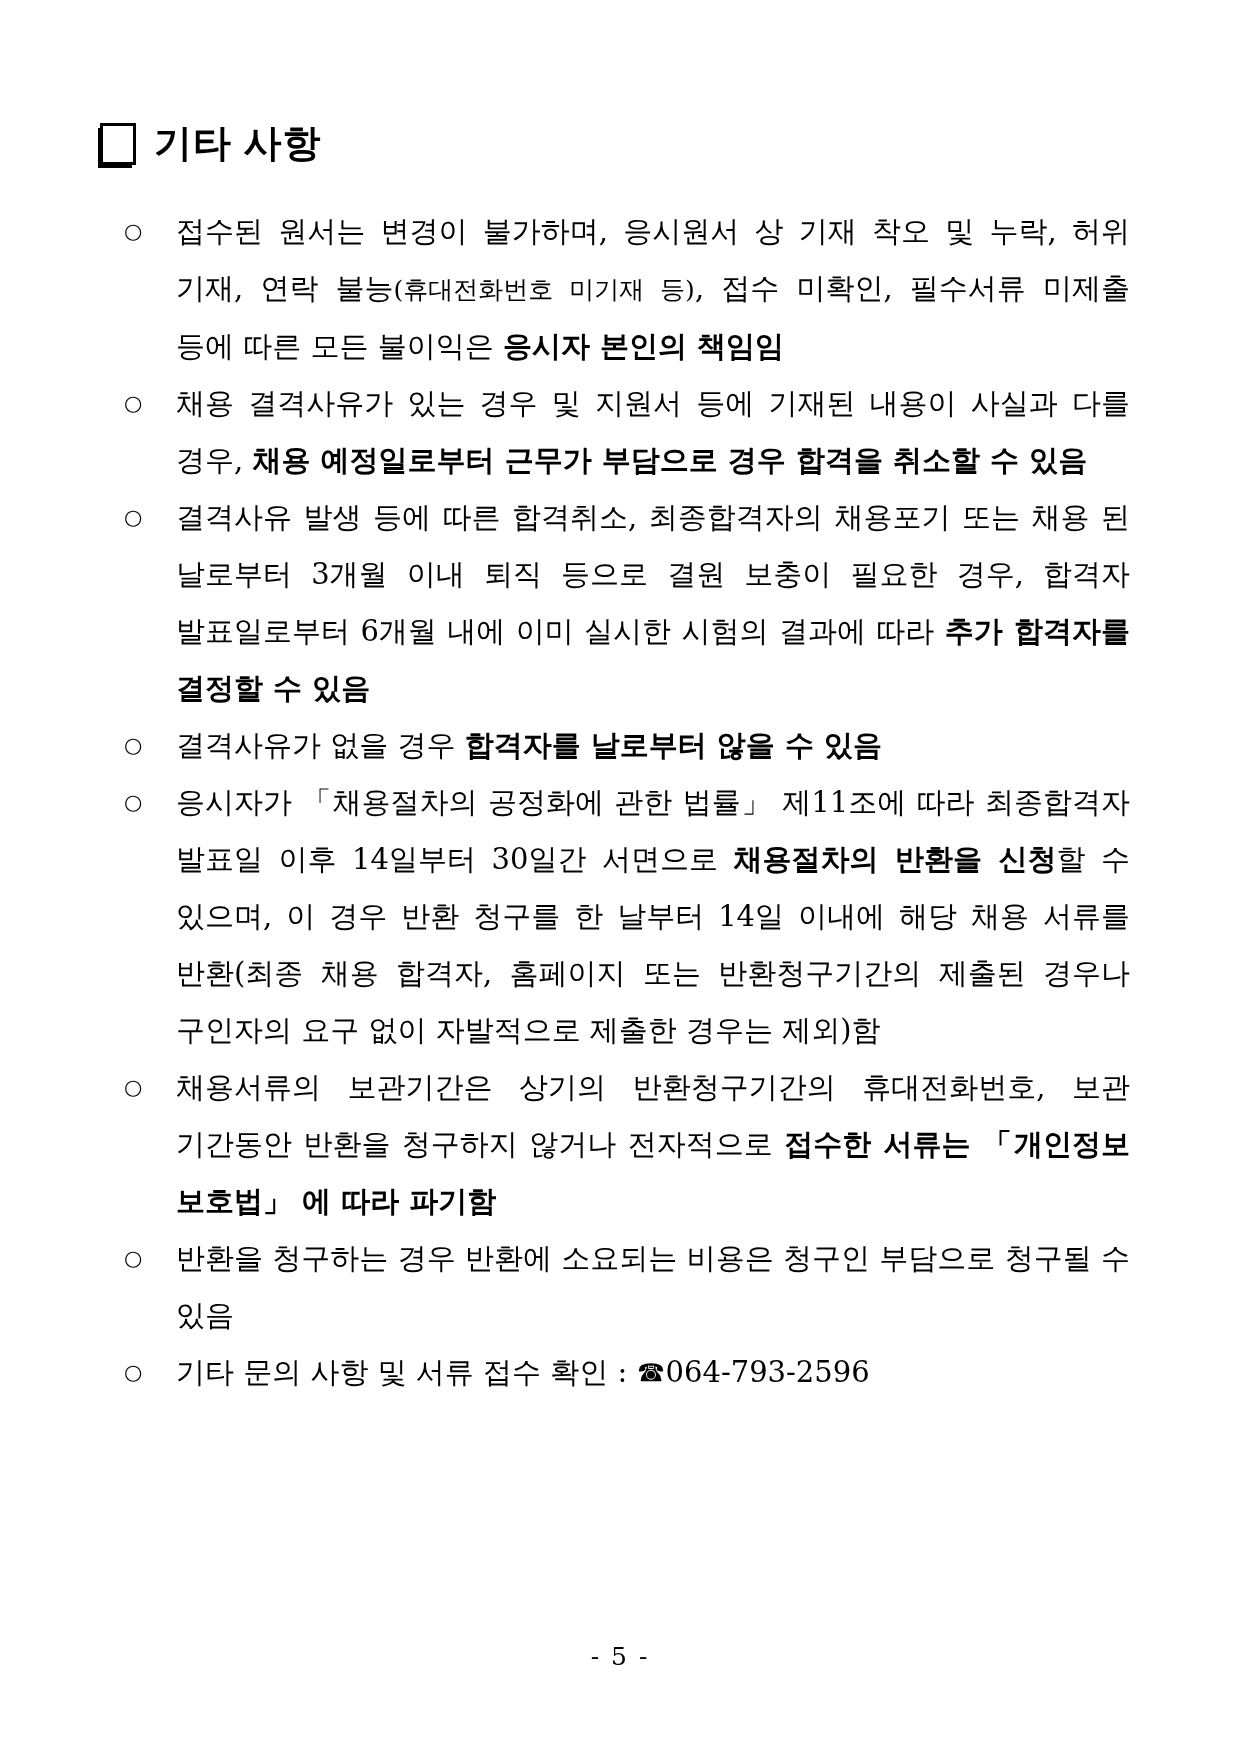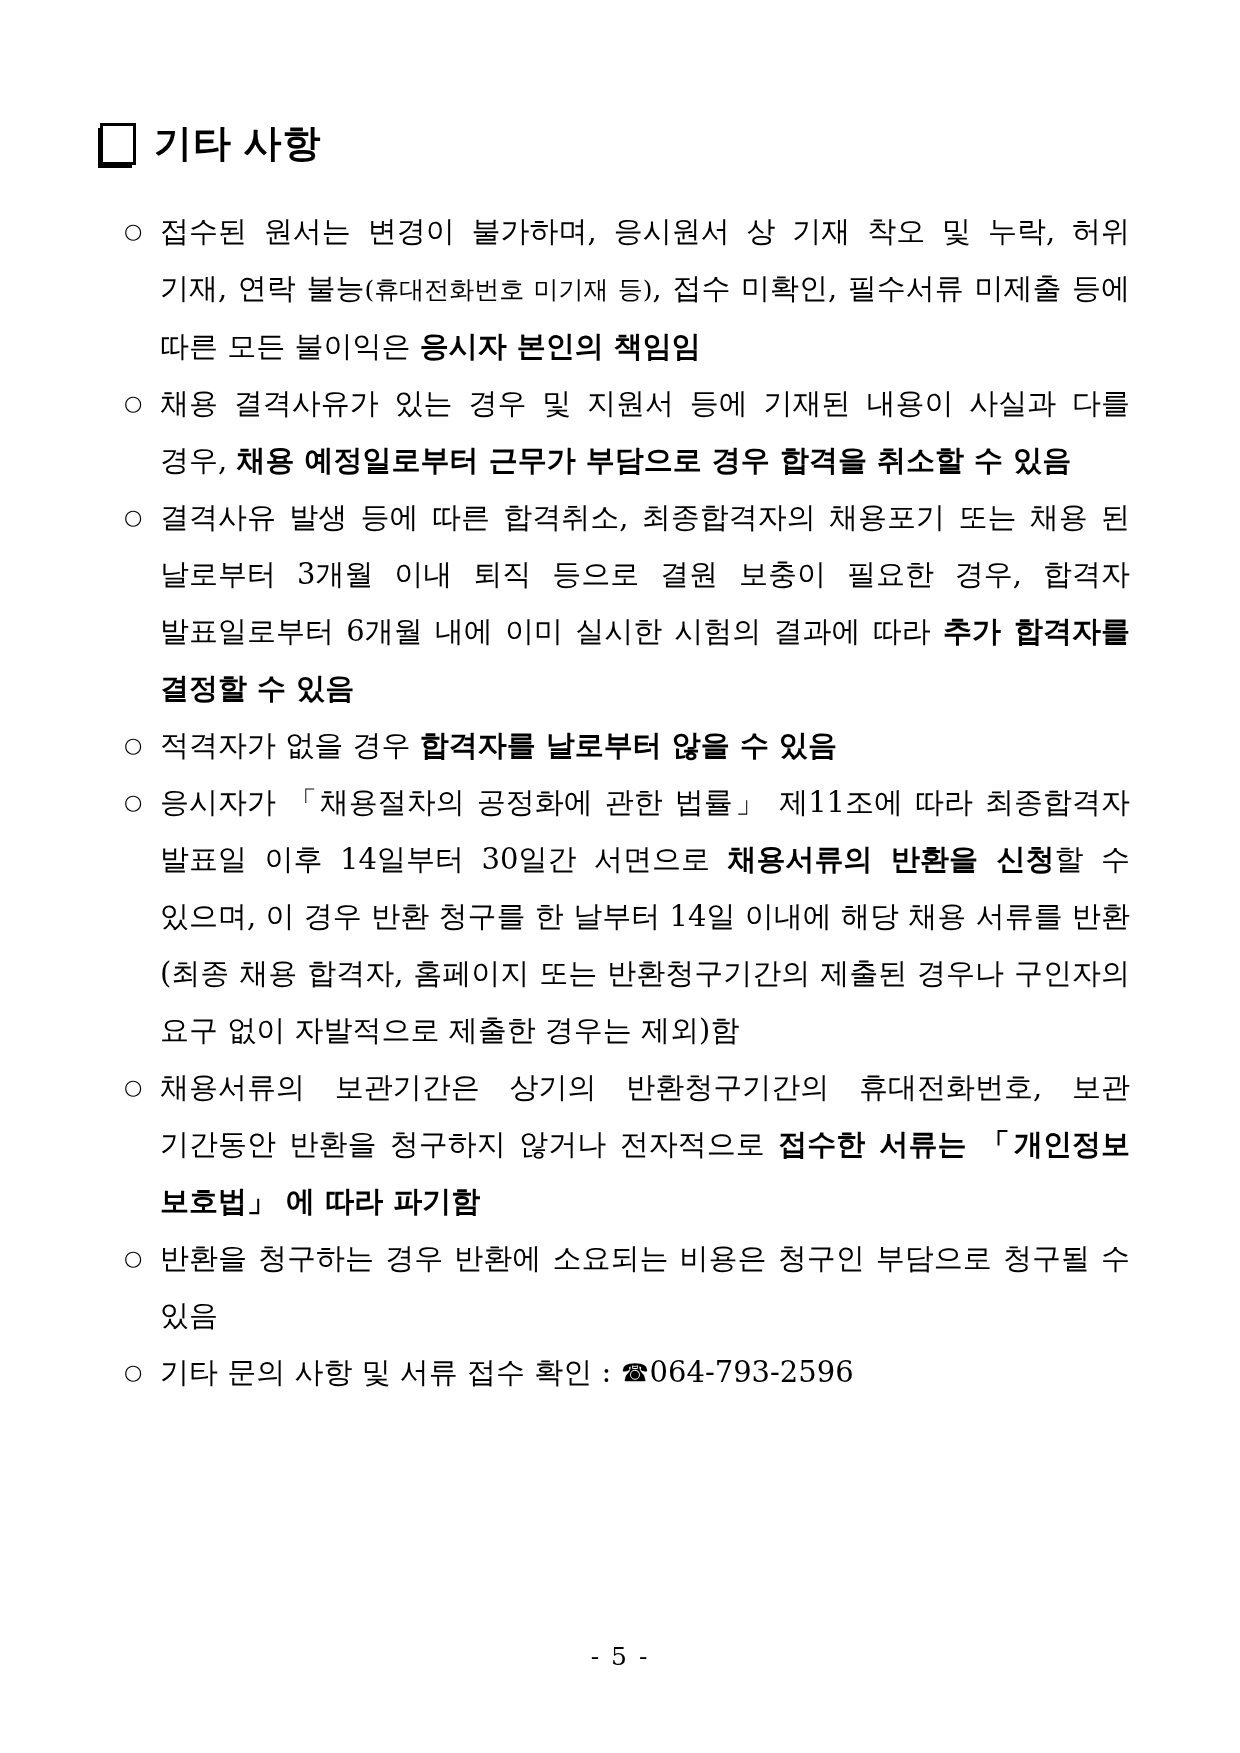--- a/index.html
+++ b/index.html
@@ -49,20 +49,21 @@
     position: absolute;
     left: 24px;
     top: 0;
     font-size: 21px;
     line-height: 57px;
   }
   li.bullet-item .text {
     display: block;
     text-align: justify;
     text-align-last: left;
+    margin-left: 16px;
   }
   .seg.bold { font-weight: bold; }
   .seg.small { font-size: 25px; }
   .page-number {
     position: absolute;
     left: 0;
     right: 0;
     top: 1642px;
     text-align: center;
     font-size: 25px;
@@ -86,25 +87,25 @@
         <li class="bullet-item">
           <span class="marker">○</span>
           <span class="text"><span class="seg regular">채용 결격사유가 있는 경우 및 지원서 등에 기재된 내용이 사실과 다를 경우, </span><span class="seg bold">채용 예정일로부터 근무가 부담으로 경우 합격을 취소할 수 있음</span></span>
         </li>
         <li class="bullet-item">
           <span class="marker">○</span>
           <span class="text"><span class="seg regular">결격사유 발생 등에 따른 합격취소, 최종합격자의 채용포기 또는 채용 된 날로부터 3개월 이내 퇴직 등으로 결원 보충이 필요한 경우, 합격자 발표일로부터 6개월 내에 이미 실시한 시험의 결과에 따라 </span><span class="seg bold">추가 합격자를 결정할 수 있음</span></span>
         </li>
         <li class="bullet-item">
           <span class="marker">○</span>
-          <span class="text"><span class="seg regular">적격자가 없을 경우 </span><span class="seg bold">합격자를 날로부터 않을 수 있음</span></span>
+          <span class="text"><span class="seg regular">결격사유가 없을 경우 </span><span class="seg bold">합격자를 날로부터 않을 수 있음</span></span>
         </li>
         <li class="bullet-item">
           <span class="marker">○</span>
-          <span class="text"><span class="seg regular">응시자가 「채용절차의 공정화에 관한 법률」 제11조에 따라 최종합격자 발표일 이후 14일부터 30일간 서면으로 </span><span class="seg bold">채용서류의 반환을 신청</span><span class="seg regular">할 수 있으며, 이 경우 반환 청구를 한 날부터 14일 이내에 해당 채용 서류를 반환(최종 채용 합격자, 홈페이지 또는 반환청구기간의 제출된 경우나 구인자의 요구 없이 자발적으로 제출한 경우는 제외)함</span></span>
+          <span class="text"><span class="seg regular">응시자가 「채용절차의 공정화에 관한 법률」 제11조에 따라 최종합격자 발표일 이후 14일부터 30일간 서면으로 </span><span class="seg bold">채용절차의 반환을 신청</span><span class="seg regular">할 수 있으며, 이 경우 반환 청구를 한 날부터 14일 이내에 해당 채용 서류를 반환(최종 채용 합격자, 홈페이지 또는 반환청구기간의 제출된 경우나 구인자의 요구 없이 자발적으로 제출한 경우는 제외)함</span></span>
         </li>
         <li class="bullet-item">
           <span class="marker">○</span>
           <span class="text"><span class="seg regular">채용서류의 보관기간은 상기의 반환청구기간의 휴대전화번호, 보관 기간동안 반환을 청구하지 않거나 전자적으로 </span><span class="seg bold">접수한 서류는 「개인정보 보호법」 에 따라 파기함</span></span>
         </li>
         <li class="bullet-item">
           <span class="marker">○</span>
           <span class="text"><span class="seg regular">반환을 청구하는 경우 반환에 소요되는 비용은 청구인 부담으로 청구될 수 있음</span></span>
         </li>
         <li class="bullet-item">

